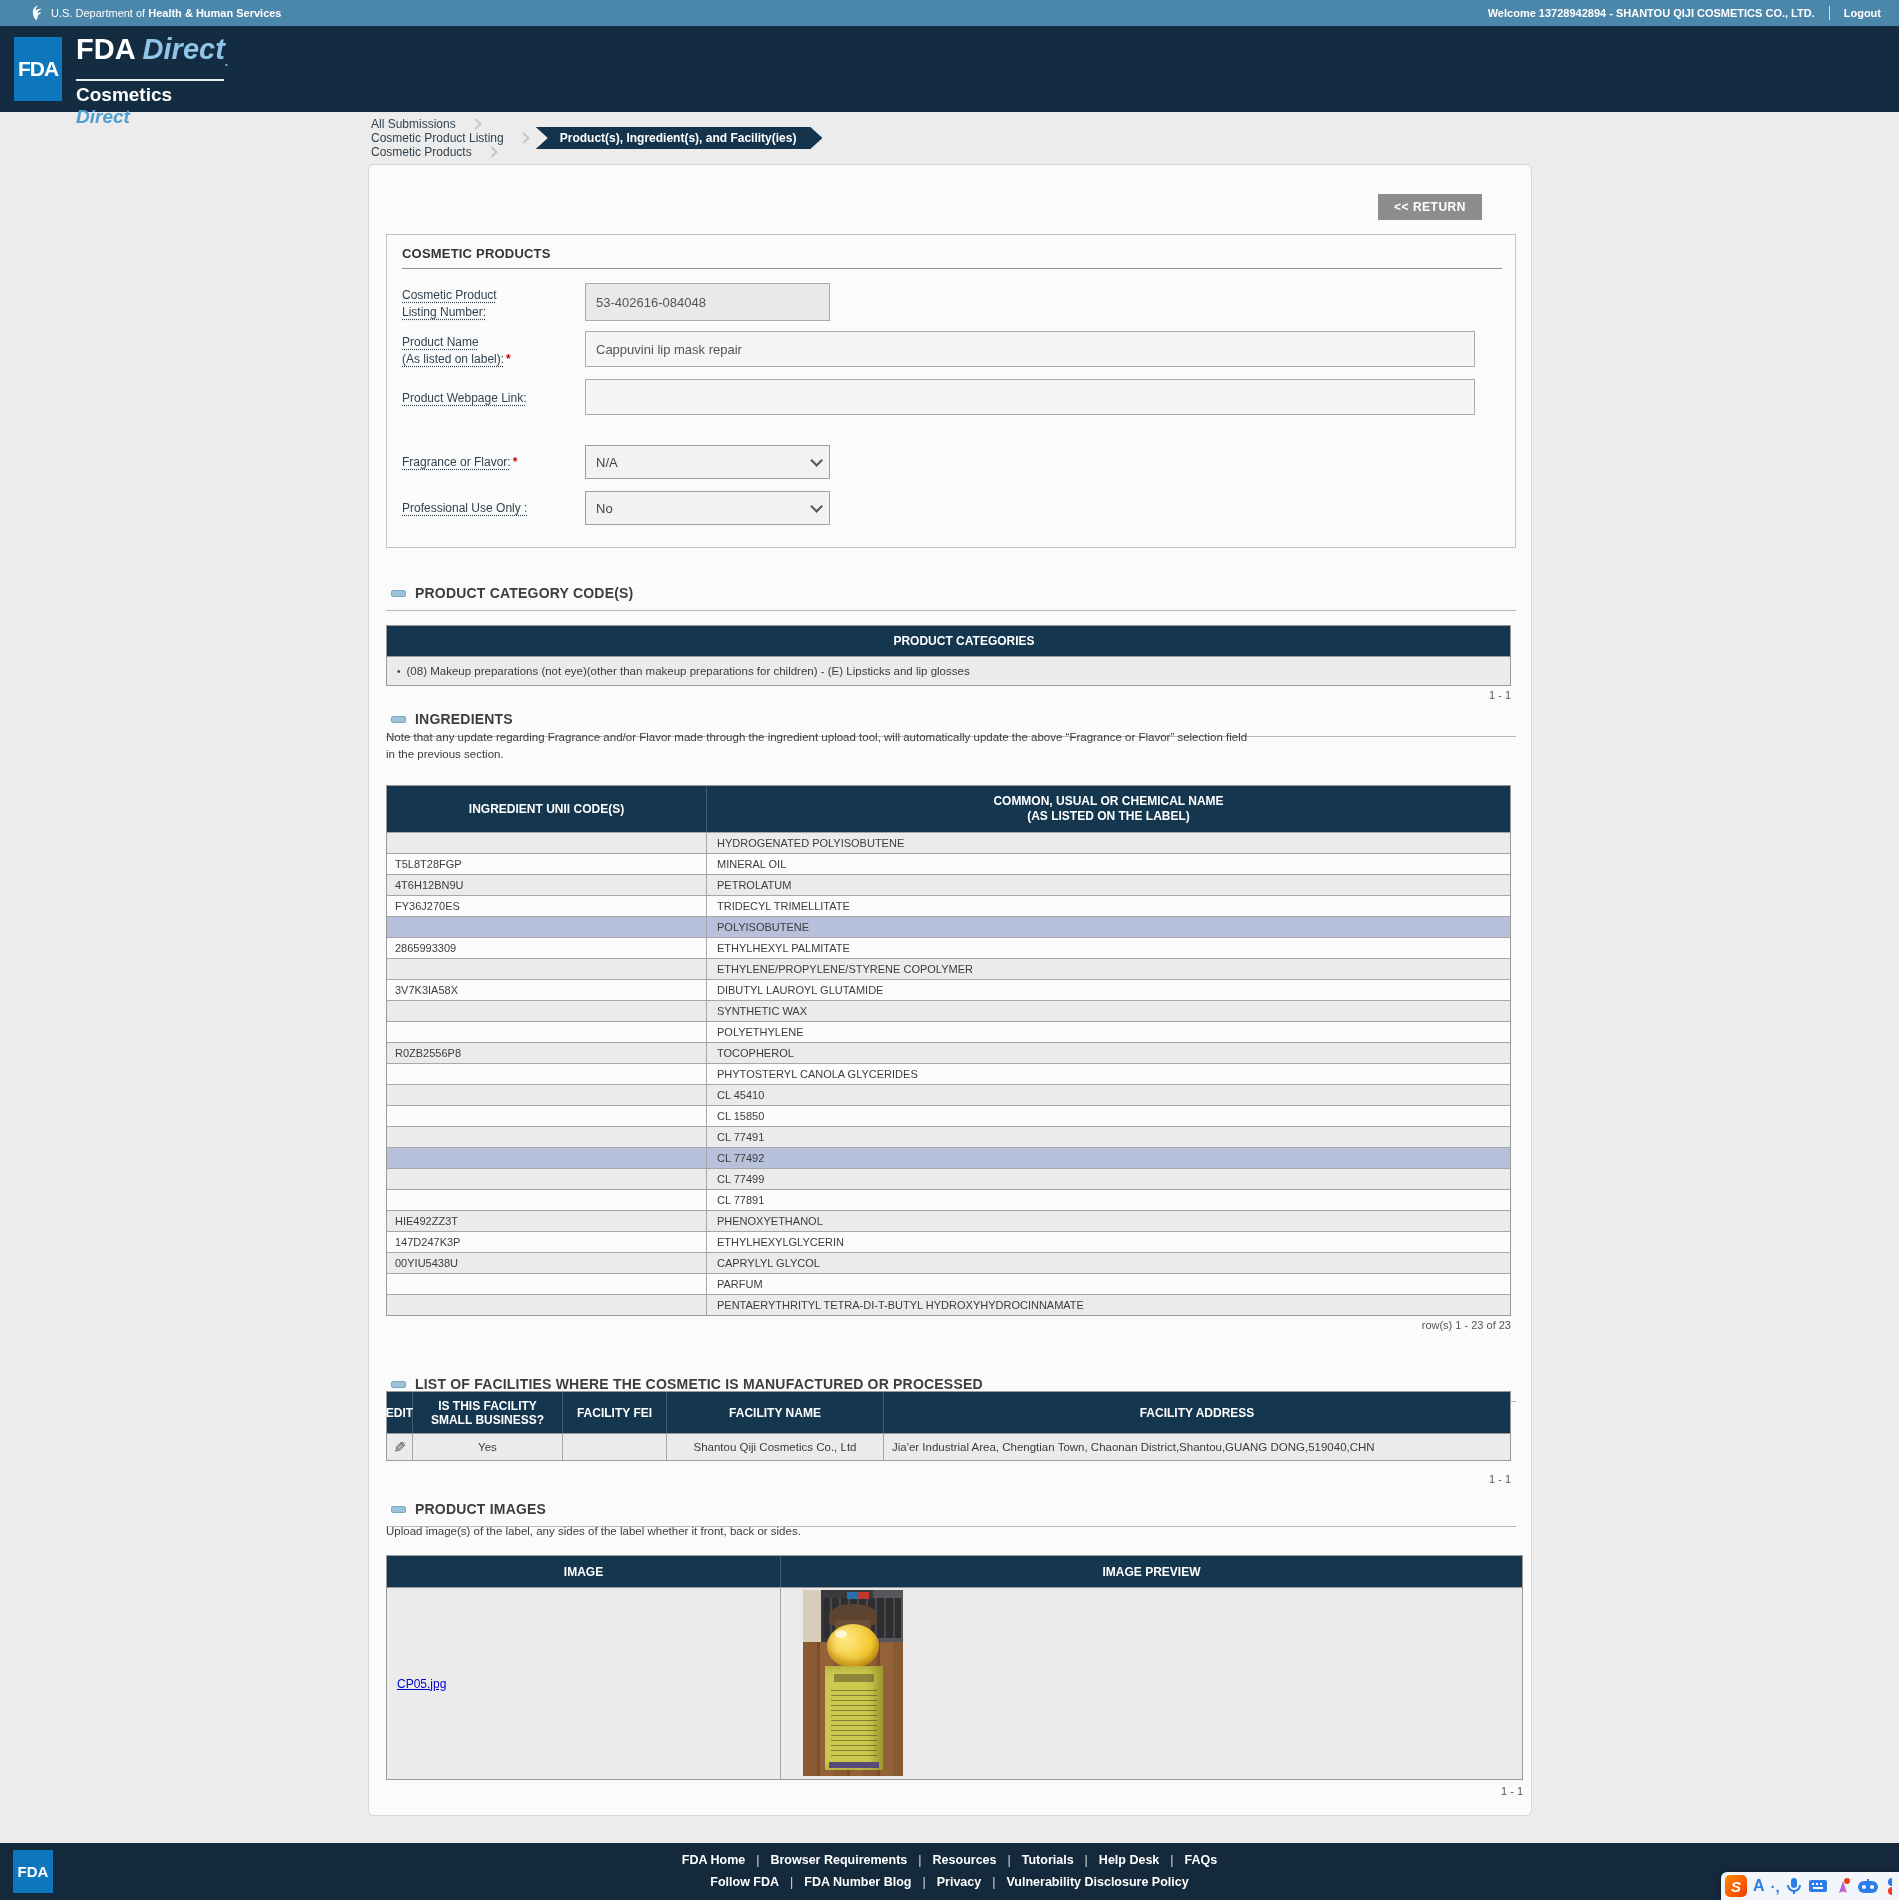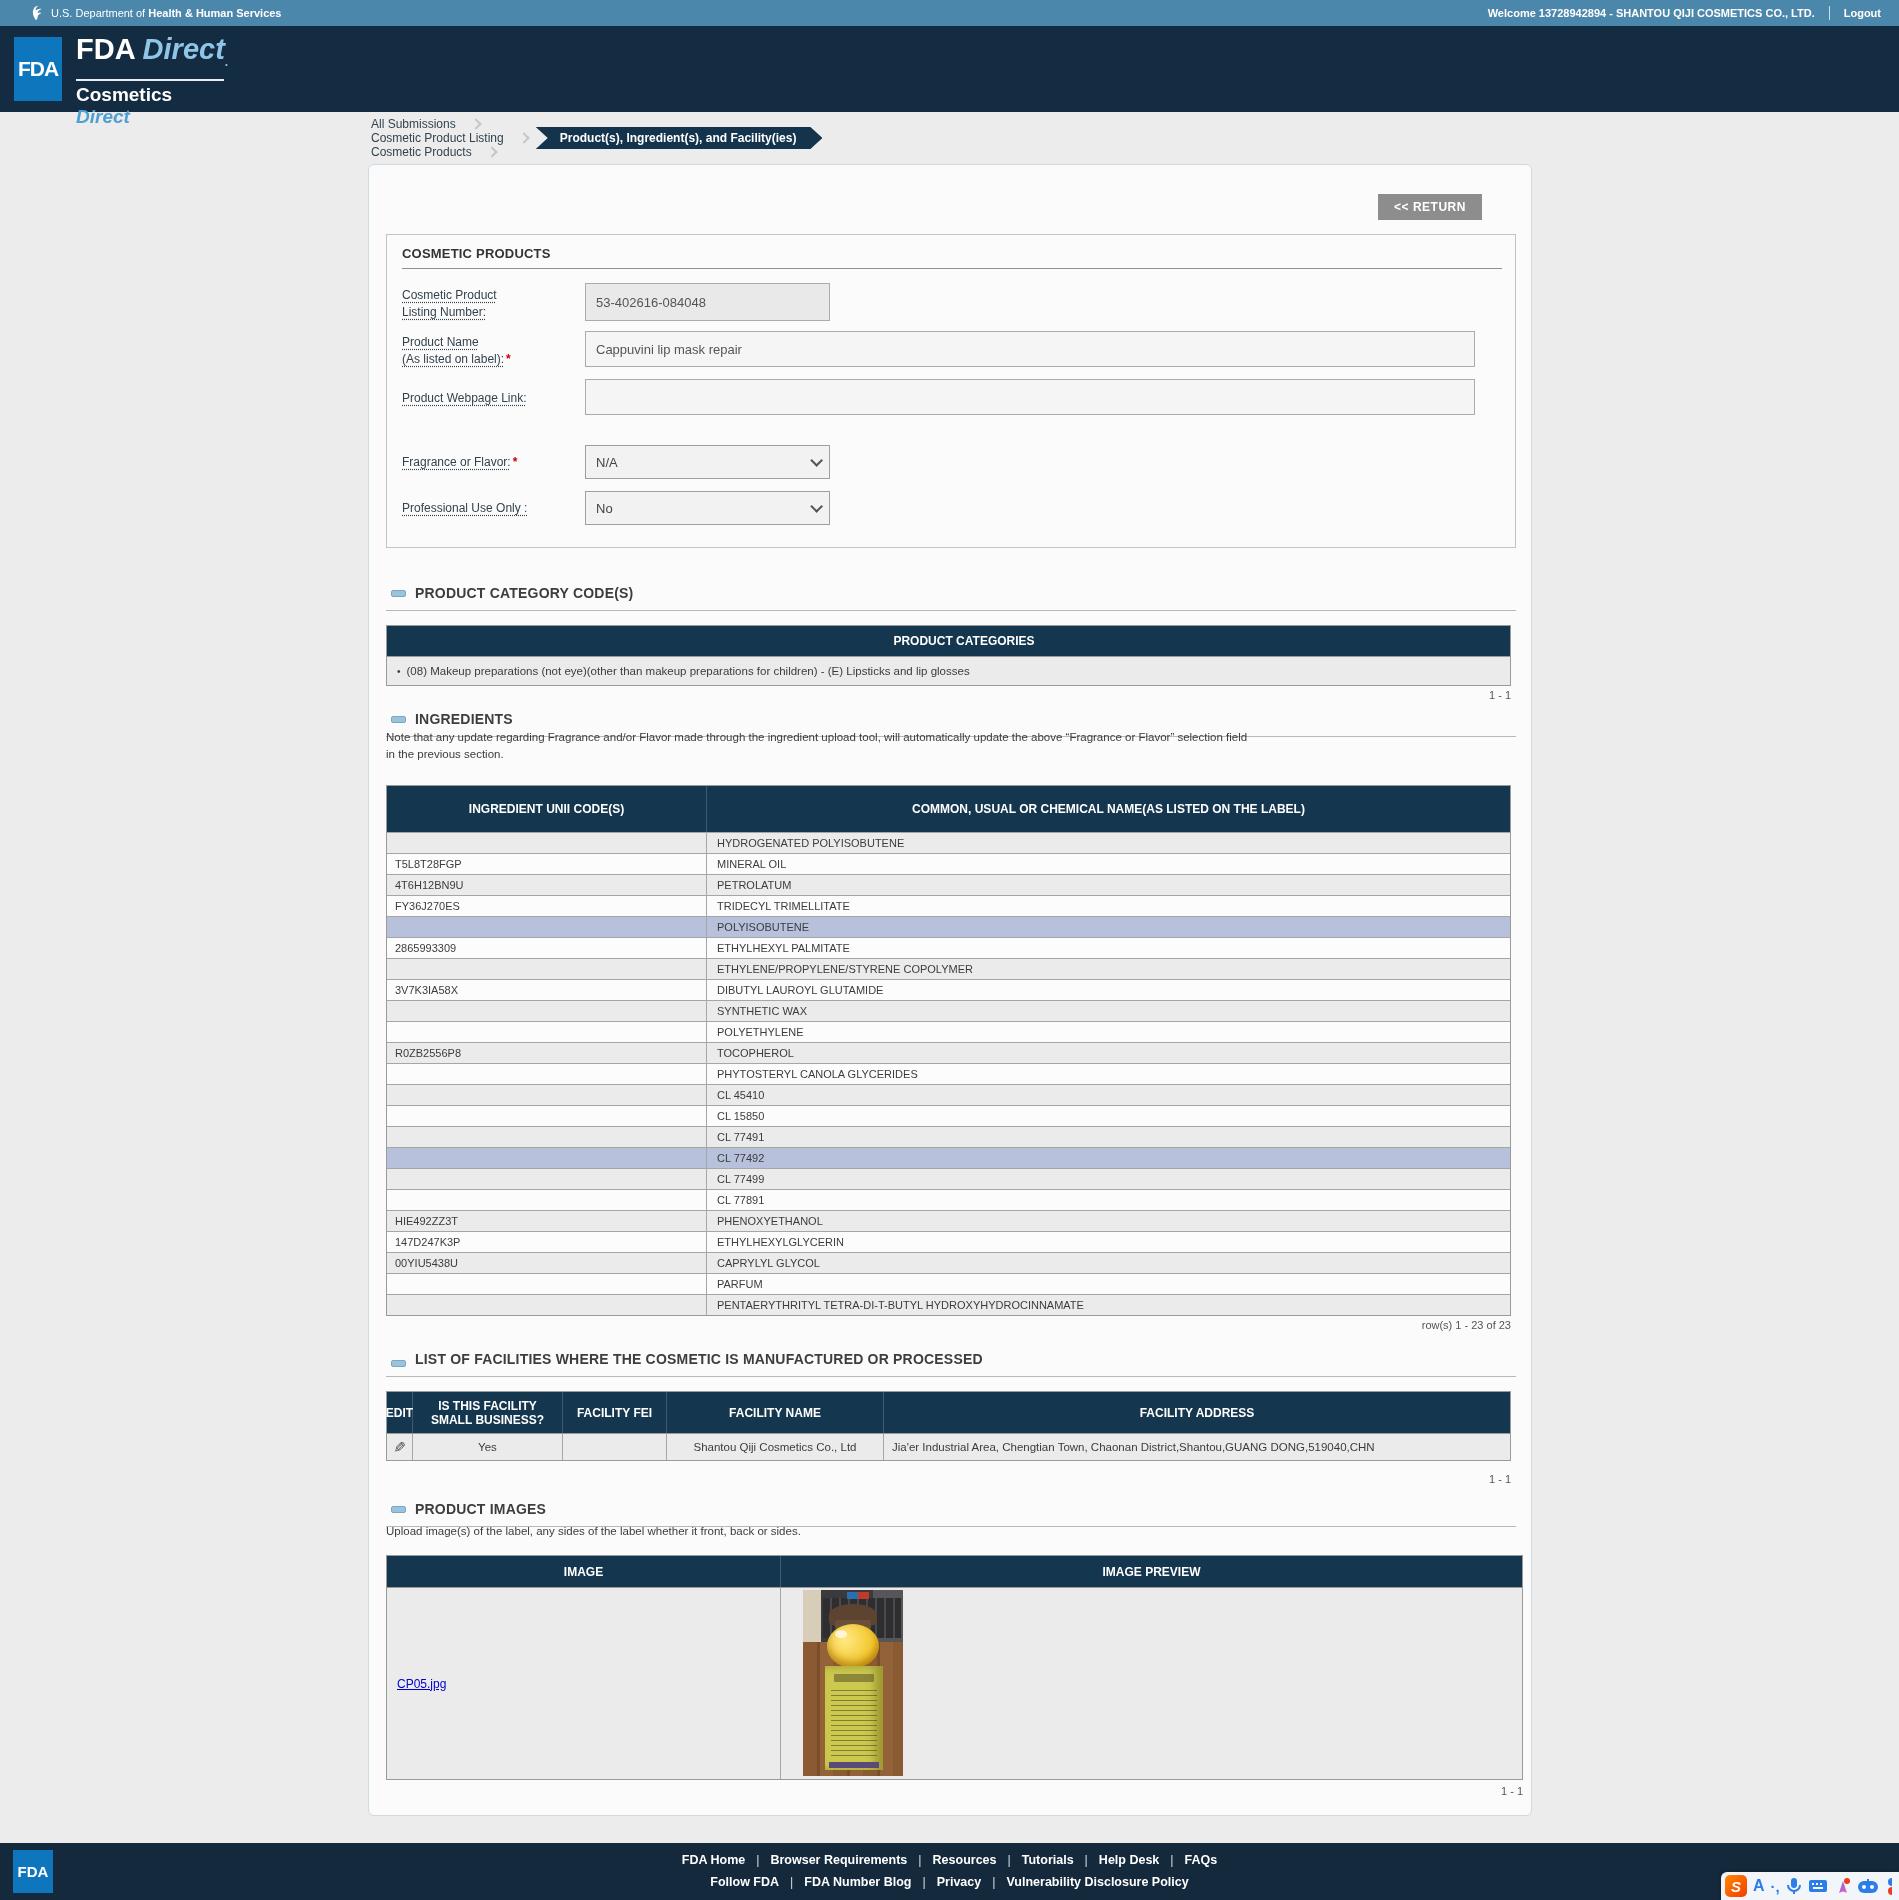--- a/index.html
+++ b/index.html
@@ -95,21 +95,21 @@
   .note { position:absolute; left:17px; font-size:11.5px; color:#3c3c3c; }
   
   .cat-table { position:absolute; left:17px; top:460px; width:1125px; border:1px solid #9a9a9a; }
   .cat-table .thead { height:30px;padding-left:31px; }
   .cat-row { height:29px; background:#ebebeb; display:flex; align-items:center; font-size:11.5px; color:#3c3c3c; border-top:1px solid #9a9a9a; }
   .cat-row::before { content:"•"; margin:0 6px 0 10px; font-size:10px; }
   
   .ing-table { position:absolute; left:17px; top:620px; width:1125px; border:1px solid #9a9a9a; }
   .ing-head { display:flex; height:46px; }
   .ing-head .c1 { width:320px; border-right:1px solid #3f5a6e; }
-  .ing-head .c2 { flex:1; flex-direction:row; line-height:15px; }
+  .ing-head .c2 { flex:1; flex-direction:column; line-height:15px; }
   .irow { display:flex; height:21px; border-top:1px solid #a6a6a6; background:#fcfcfc; }
   .irow:nth-child(odd) { background:#ebebeb; }
   .irow.hl { background:#b7c1dc; }
   .icell { font-size:11px; color:#3c3c3c; display:flex; align-items:center; overflow:hidden; white-space:nowrap; }
   .icell.code { width:320px; border-right:1px solid #a6a6a6; padding-left:8px; }
   .icell.name { flex:1; padding-left:10px; }
   
   .fac-table { position:absolute; left:17px; top:1226px; width:1125px; border:1px solid #9a9a9a; }
   .fac-head { display:flex; height:41px; }
   .fac-head > div { border-right:1px solid #3f5a6e; line-height:14px; flex-direction:column;}
@@ -360,21 +360,21 @@
         <div class="icell name">PARFUM</div>
       </div>
         <div class="irow">
         <div class="icell code"></div>
         <div class="icell name">PENTAERYTHRITYL TETRA-DI-T-BUTYL HYDROXYHYDROCINNAMATE</div>
       </div>
       </div>
   </div>
   <div class="pagination" style="top:1154px; left:17px; width:1125px;">row(s) 1 - 23 of 23</div>
 
-  <div class="sec-head" style="top:1186px;align-items:flex-end;">
+  <div class="sec-head" style="top:1211px;">
     <span class="collapse-icon"></span>
     <span>LIST OF FACILITIES WHERE THE COSMETIC IS MANUFACTURED OR PROCESSED</span>
   </div>
   <div class="fac-table">
     <div class="fac-head">
       <div class="thead w-edit">EDIT</div>
       <div class="thead w-sb">
         <span>IS THIS FACILITY</span>
         <span>SMALL BUSINESS?</span>
       </div>

